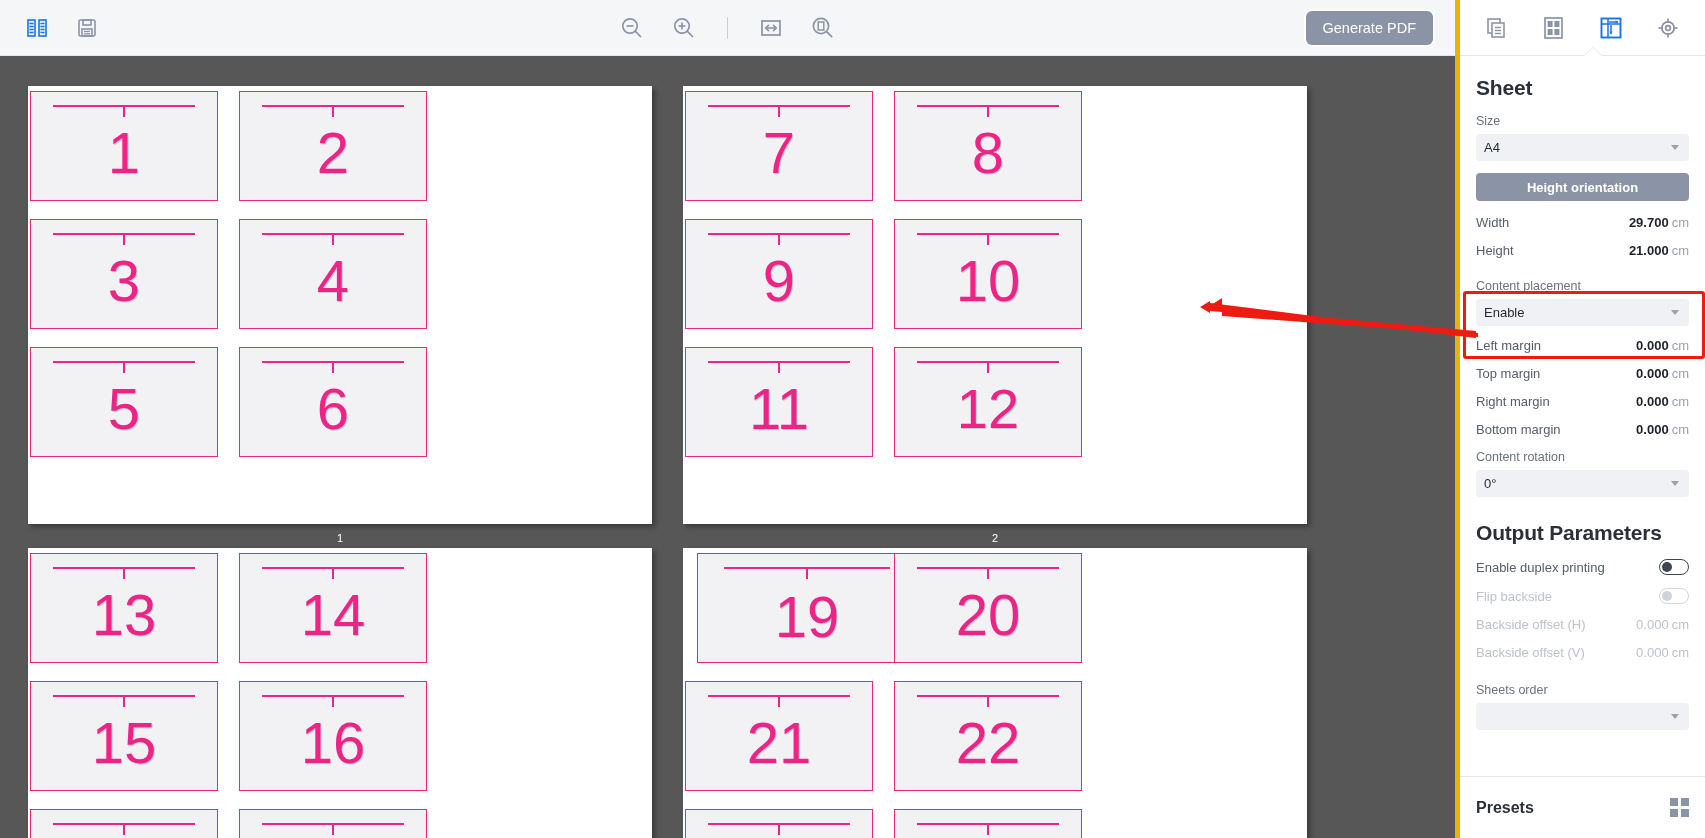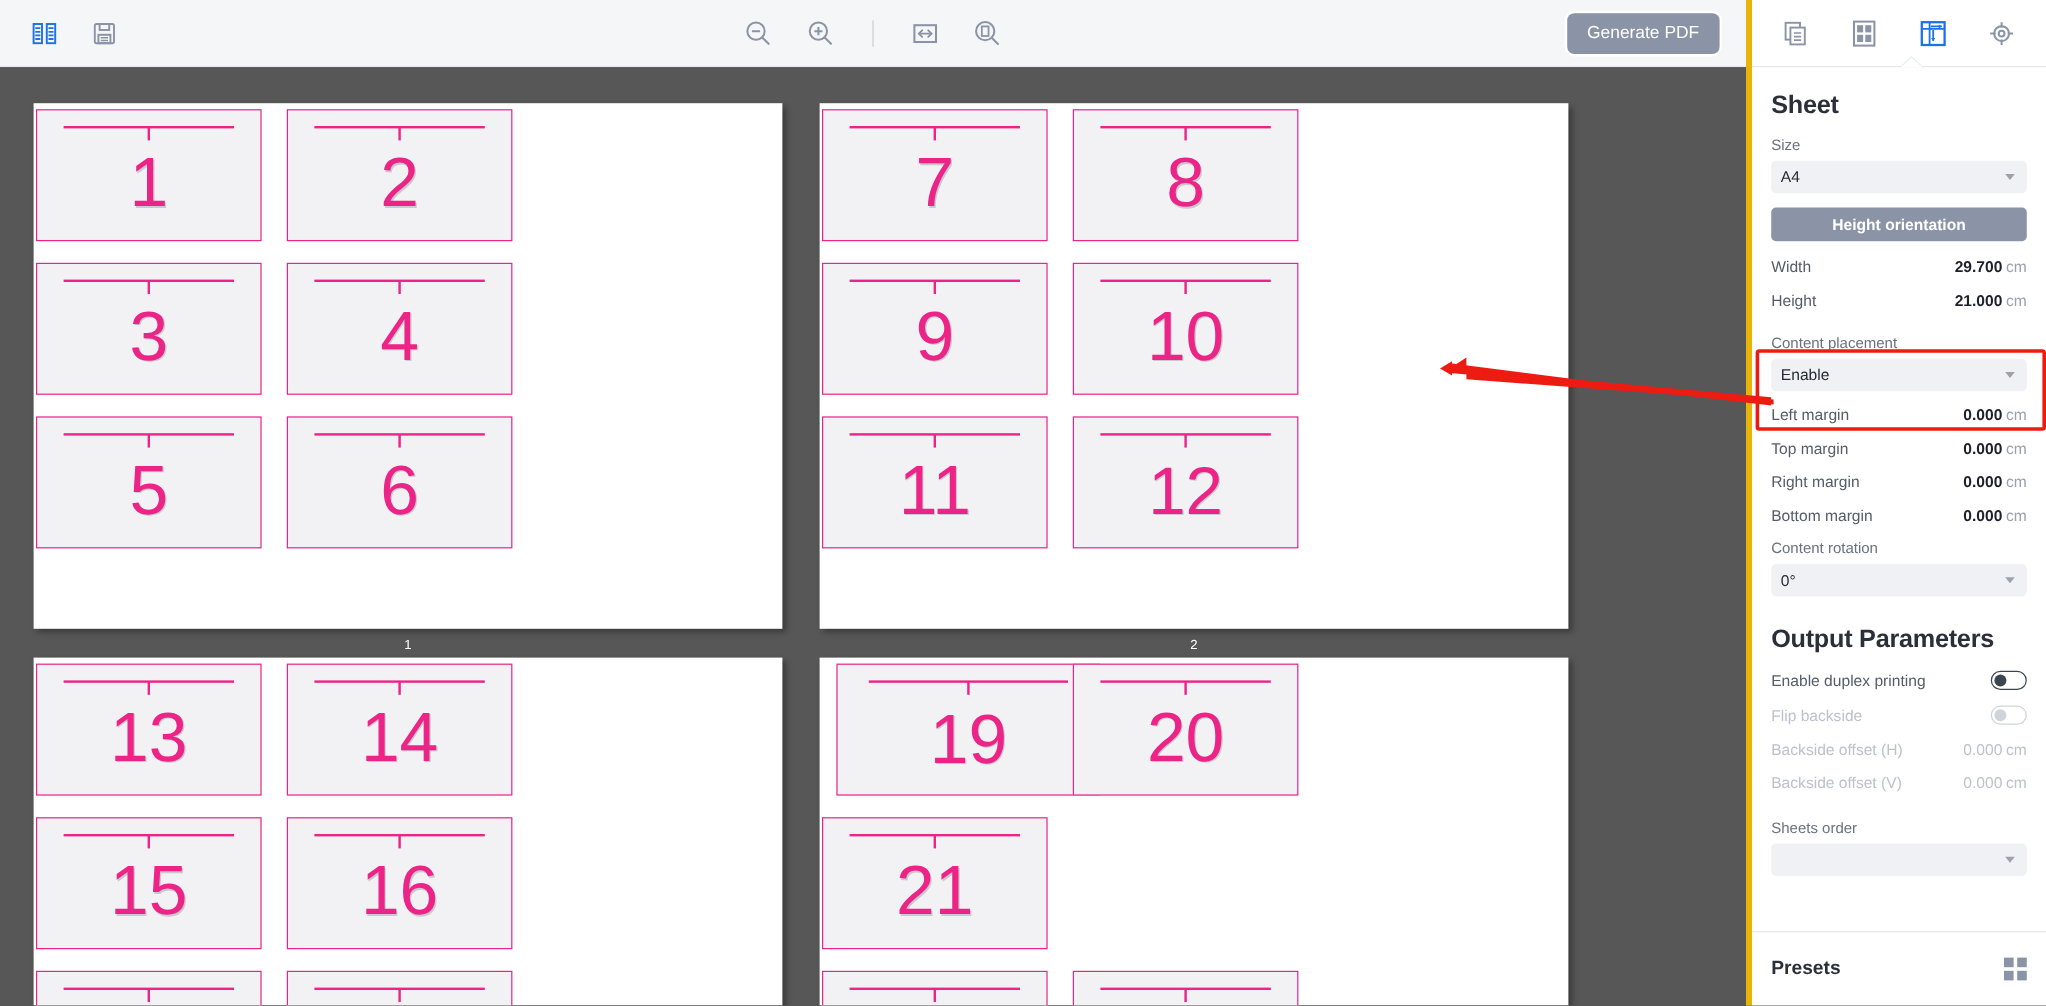--- a/index.html
+++ b/index.html
@@ -349,20 +349,25 @@
           <div class="page" style="left: 211px; top: 5px; width: 188px; height: 110px;">
             <div class="bar" style="top: 13px;"></div>
             <div class="tick" style="left: calc(50% - 1px); top: 14px; height: 11px;"></div>
             <div class="num" style="font-size: 58px;">20</div>
           </div>
           <div class="page" style="left: 2px; top: 133px; width: 188px; height: 110px;">
             <div class="bar" style="top: 13px;"></div>
             <div class="tick" style="left: calc(50% - 1px); top: 14px; height: 11px;"></div>
             <div class="num" style="font-size: 58px;">21</div>
           </div>
+          <div class="page" style="left: 211px; top: 133px; width: 188px; height: 110px;">
+            <div class="bar" style="top: 13px;"></div>
+            <div class="tick" style="left: calc(50% - 1px); top: 14px; height: 11px;"></div>
+            <div class="num" style="font-size: 58px;">22</div>
+          </div>
           <div class="page" style="left: 2px; top: 261px; width: 188px; height: 110px;">
             <div class="bar" style="top: 13px;"></div>
             <div class="tick" style="left: calc(50% - 1px); top: 14px; height: 11px;"></div>
           </div>
           <div class="page" style="left: 211px; top: 261px; width: 188px; height: 110px;">
             <div class="bar" style="top: 13px;"></div>
             <div class="tick" style="left: calc(50% - 1px); top: 14px; height: 11px;"></div>
           </div>
         </div>
       </div>

